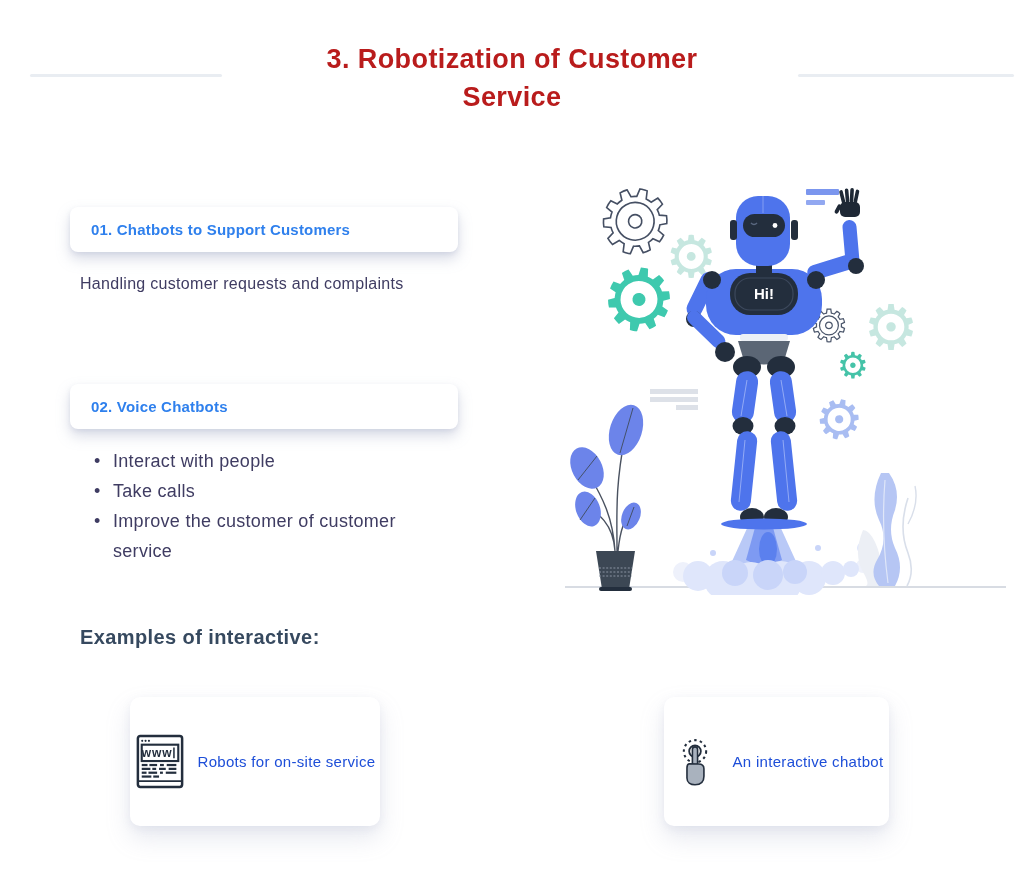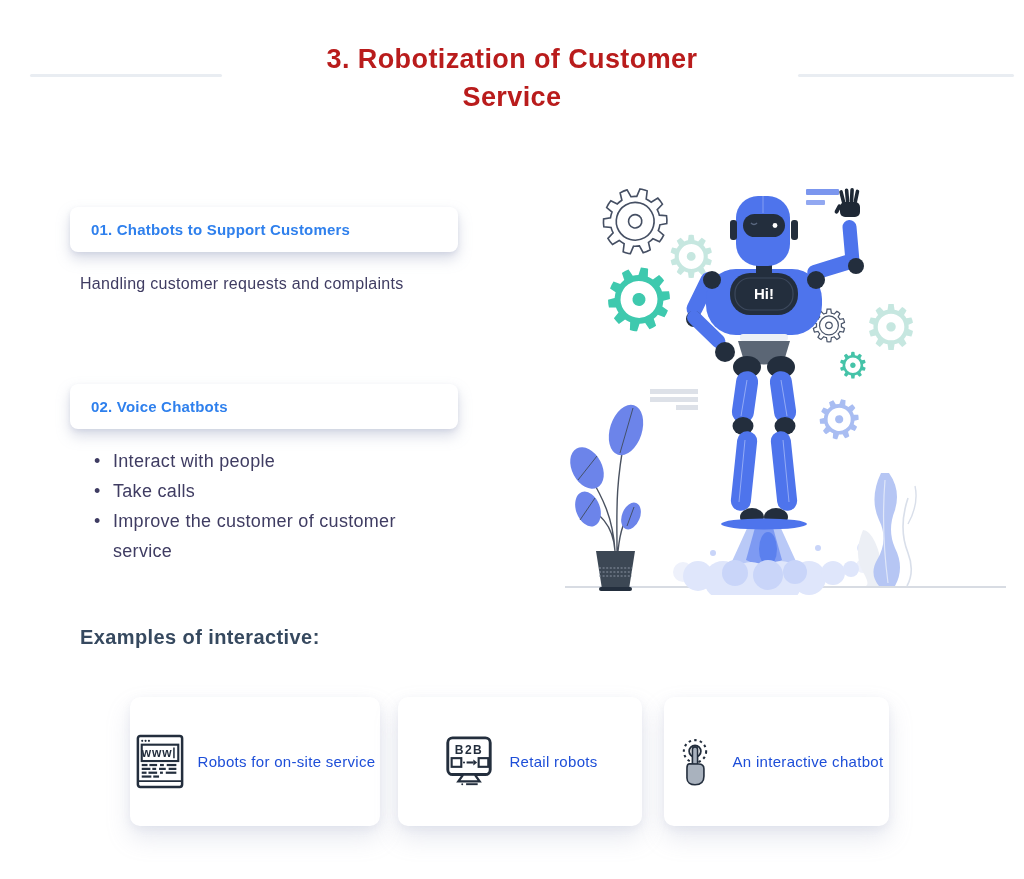--- a/index.html
+++ b/index.html
@@ -104,37 +104,20 @@
           <rect x="26" y="39" width="3" height="2.3"></rect>
           <rect x="32" y="39" width="11" height="2.3"></rect>
         <rect x="7" y="43" width="10" height="2.3"></rect>
           <rect x="19" y="43" width="6" height="2.3"></rect>
       </g>
       <line x1="3" y1="49" x2="49" y2="49" stroke="#232e3d" stroke-width="1.8"></line>
     </svg>
     <div class="app-label">Robots for on-site service</div>
   </div>
 
-  <div class="app-card app-card-2">
-    <svg width="54" height="58" viewBox="0 0 56 58">
-      <rect x="6" y="4" width="44" height="38" rx="5" fill="#ffffff" stroke="#232e3d" stroke-width="3"></rect>
-      <text x="28" y="21" text-anchor="middle" font-size="12.5" font-weight="bold" letter-spacing="1.5" fill="#232e3d">B2B</text>
-      <g stroke="#232e3d" fill="none" stroke-width="2.2">
-        <rect x="10" y="25" width="10" height="9"></rect>
-        <rect x="38" y="25" width="10" height="9"></rect>
-        <line x1="25.5" y1="29.5" x2="32.5" y2="29.5"></line>
-      </g>
-      <circle cx="22.8" cy="29.5" r="1.1" fill="#232e3d"></circle>
-      <polygon points="32.5,26.3 36.5,29.5 32.5,32.7" fill="#232e3d"></polygon>
-      <path d="M22,42 L34,42 L39,49 L17,49 Z" fill="#ffffff" stroke="#232e3d" stroke-width="2.4"></path>
-      <circle cx="21" cy="52" r="1" fill="#232e3d"></circle>
-      <line x1="25" y1="52" x2="37" y2="52" stroke="#232e3d" stroke-width="2"></line>
-    </svg>
-    <div class="app-label">Retail robots</div>
-  </div>
 
   <div class="app-card app-card-3">
     <svg width="50" height="58" viewBox="0 0 56 58">
       <circle cx="28" cy="17" r="12.5" fill="none" stroke="#232e3d" stroke-width="2.3" stroke-dasharray="2.8 3.6"></circle>
       <circle cx="28" cy="17" r="6.5" fill="#ffffff" stroke="#232e3d" stroke-width="2.1"></circle>
       <rect x="25.1" y="12" width="5.8" height="21" rx="2.9" fill="#a9b2be" stroke="#232e3d" stroke-width="1.8"></rect>
       <path d="M21.5,31 C19.4,31.6 19,33.6 19,35.6 L19,47 C19,52 23,54.5 28,54.5 C34.2,54.5 38,51 38,45 L38,36.5 C38,33 35.2,31.2 32,31.2 Z" fill="#a9b2be" stroke="#232e3d" stroke-width="1.8"></path>
     </svg>
     <div class="app-label">An interactive chatbot</div>
   </div>

